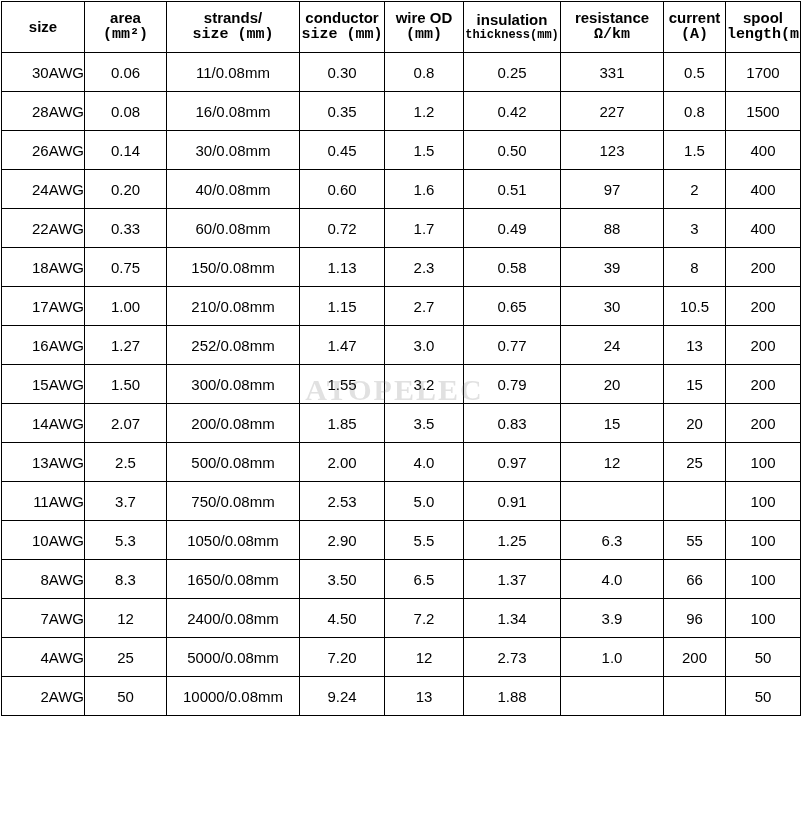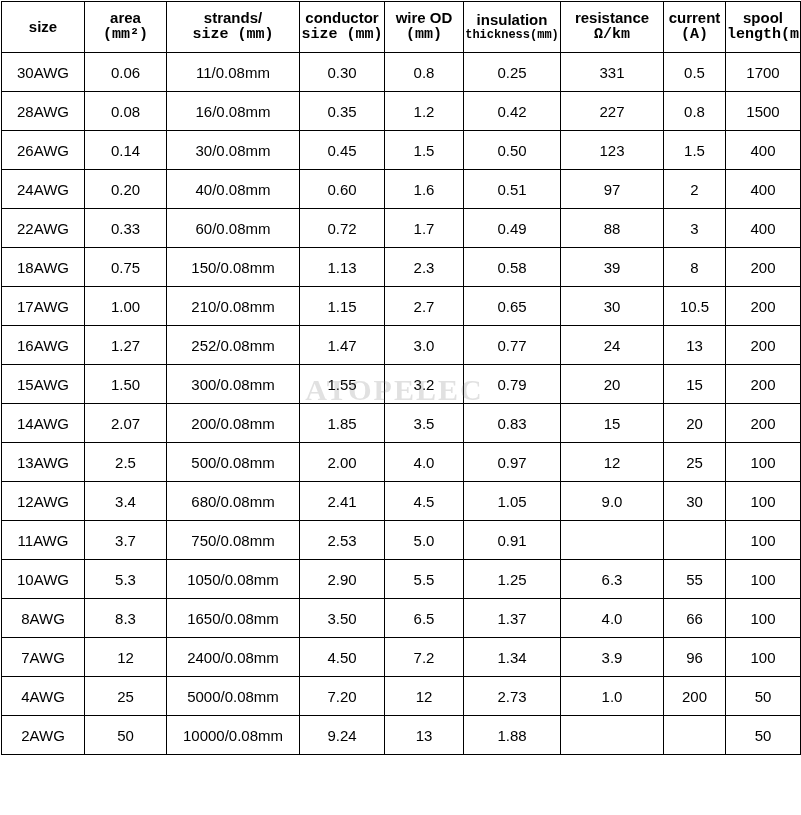--- a/index.html
+++ b/index.html
@@ -56,20 +56,21 @@
   col.c6 { width: 103px; }
   col.c7 { width: 62px; }
   col.c8 { width: 75px; }
 
   table.wire-table tbody td {
     height: 38px;
     font-size: 15px;
   }
   tbody td.col-size {
     font-size: 16px;
+    text-align: right;
   }
   .watermark {
     position: absolute;
     left: 0;
     right: 12px;
     top: 372px;
     text-align: center;
     font-family: "Liberation Serif", serif;
     font-size: 30px;
     letter-spacing: 2px;
@@ -250,31 +251,20 @@
           <td>2.5</td>
           <td>500/0.08mm</td>
           <td>2.00</td>
           <td>4.0</td>
           <td>0.97</td>
           <td>12</td>
           <td>25</td>
           <td>100</td>
         </tr>
         <tr>
-          <td class="col-size">12AWG</td>
-          <td>3.4</td>
-          <td>680/0.08mm</td>
-          <td>2.41</td>
-          <td>4.5</td>
-          <td>1.05</td>
-          <td>9.0</td>
-          <td>30</td>
-          <td>100</td>
-        </tr>
-        <tr>
           <td class="col-size">11AWG</td>
           <td>3.7</td>
           <td>750/0.08mm</td>
           <td>2.53</td>
           <td>5.0</td>
           <td>0.91</td>
           <td></td>
           <td></td>
           <td>100</td>
         </tr>

